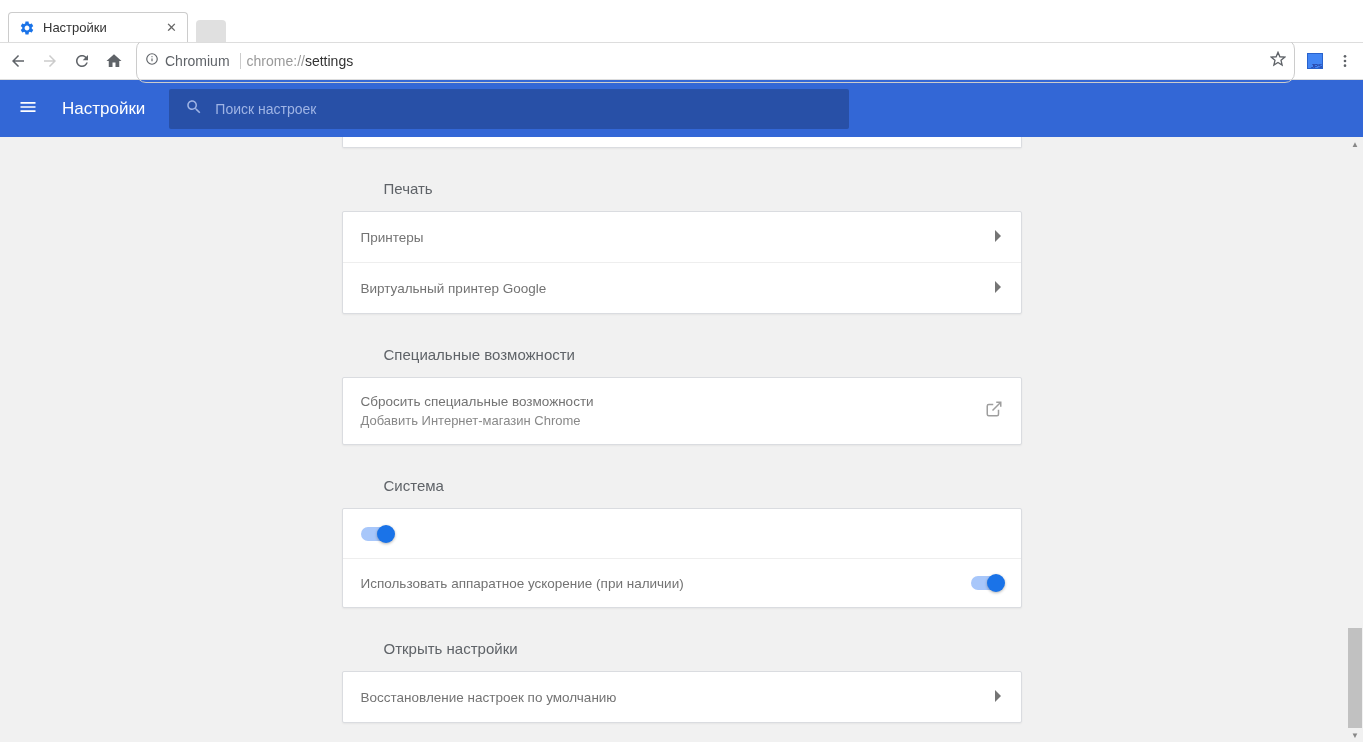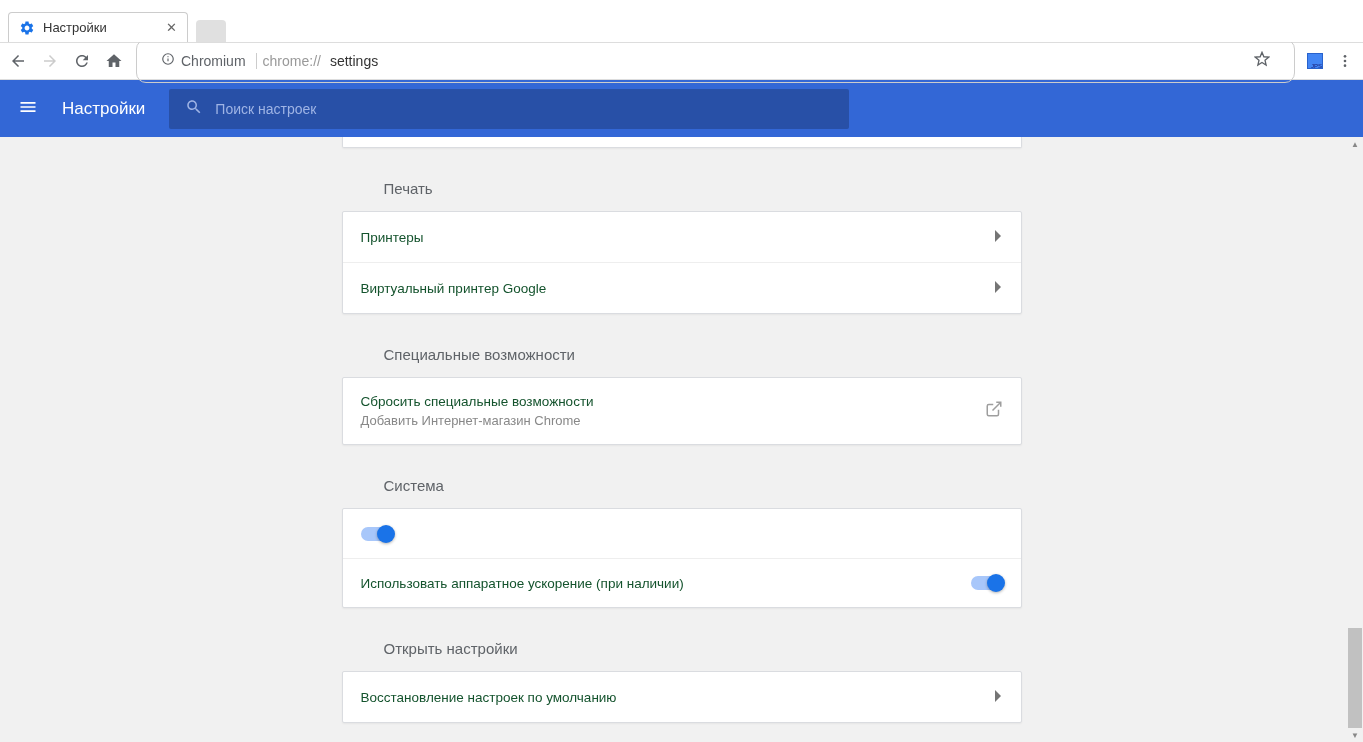--- a/index.html
+++ b/index.html
@@ -15,25 +15,25 @@
 .tab { display: flex; align-items: center; height: 30px; padding: 0 10px; background: #fff; border: 1px solid #ccc; border-bottom: none; border-radius: 4px 4px 0 0; position: relative; gap: 8px; min-width: 180px; }
 .tab-icon { width: 16px; height: 16px; display: flex; align-items: center; justify-content: center; color: #1a73e8; }
 .tab-title { font-size: 13px; color: #333; flex: 1; }
 .tab-close { font-size: 13px; color: #666; cursor: pointer; }
 .tab-ghost { width: 30px; height: 22px; background: #e0e0e0; margin-left: 8px; border-radius: 4px 4px 0 0; margin-bottom: 0; }
 
 
 .toolbar { height: 38px; border-top: 1px solid #ddd; border-bottom: 1px solid #ddd; display: flex; align-items: center; padding: 0 8px; gap: 12px; }
 .nav-btn { color: #5f6368; display: flex; align-items: center; justify-content: center; width: 20px; height: 20px; }
 .nav-btn.disabled { color: #ccc; }
-.omnibox { flex: 1; height: 44px; border: 1px solid #ccc; border-radius: 10px; display: flex; align-items: center; padding: 0 24px; gap: 6px; }
+.omnibox { flex: 1; height: 44px; border: 1px solid #ccc; border-radius: 10px; display: flex; align-items: center; padding: 0 8px; gap: 6px; }
 .omnibox-icon { color: #5f6368; }
 .omnibox-label { color: #5f6368; font-size: 14px; border-right: 1px solid #ccc; padding-right: 10px; }
 .omnibox-url { font-size: 14px; color: #999; }
-.omnibox-url .url-path { color: #333; margin-left: 9px; }
+.omnibox-url .url-path { color: #333; }
 .star-icon { color: #5f6368; }
 .ext-icon { width: 16px; height: 16px; background: #4285f4; border: 1px solid #2962cc; position: relative; }
 .ext-label { font-size: 6px; color: #1a237e; position: absolute; bottom: -1px; right: 0; }
 .menu-dots { color: #5f6368; }
 
 
 .app-header { height: 57px; background: #3367d6; display: flex; align-items: center; padding: 0 18px; gap: 24px; }
 .hamburger { color: #fff; }
 .header-title { color: #fff; font-size: 17px; }
 .search-box { margin-left: auto; margin-right: auto; flex: 0 0 680px; height: 40px; background: #2850a7; border-radius: 2px; display: flex; align-items: center; padding: 0 16px; gap: 12px; }
@@ -44,21 +44,21 @@
 
 
 .content-wrapper { height: calc(742px - 42px - 38px - 57px); background: #f1f1f1; overflow-y: auto; position: relative; }
 .content { width: 680px; margin: 0 auto; padding-bottom: 20px; }
 .card-partial { height: 11px; background: #fff; border: 1px solid #dadce0; border-top: none; border-radius: 0 0 2px 2px; margin-bottom: 32px; box-shadow: 0 1px 2px rgba(0,0,0,0.05); }
 .section-title { font-size: 15px; color: #5f6368; margin-bottom: 14px; padding-left: 2px; margin-left: 40px; }
 .card { background: #fff; border: 1px solid #dadce0; border-radius: 2px; margin-bottom: 32px; box-shadow: 0 1px 2px rgba(0,0,0,0.05); }
 .row { display: flex; align-items: center; justify-content: space-between; padding: 16px 18px; min-height: 49px; }
 .row + .row { border-top: 1px solid #eee; }
 .row-text { display: flex; flex-direction: column; gap: 4px; }
-.row-label { font-size: 13.5px; color: #14532d; }
+.row-label { font-size: 13.5px; color: #737373; }
 .row-sublabel { font-size: 13px; color: #888; }
 .arrow-icon { color: #757575; }
 .external-icon { color: #9e9e9e; }
 .toggle { width: 32px; height: 14px; background: #a8c7fa; border-radius: 7px; position: relative; }
 .toggle-knob { width: 18px; height: 18px; background: #1a73e8; border-radius: 50%; position: absolute; top: -2px; right: -2px; box-shadow: 0 1px 3px rgba(0,0,0,0.3); }
 
 .scrollbar-track { position: absolute; right: 0; top: 0; width: 16px; height: 100%; background: #f1f1f1; }
 .scrollbar-thumb { position: absolute; right: 1px; width: 14px; height: 100px; background: #c1c1c1; bottom: 14px; }
 .scrollbar-arrow { position: absolute; right: 0; width: 16px; height: 14px; display: flex; align-items: center; justify-content: center; color: #888; font-size: 8px; }
 </style>

